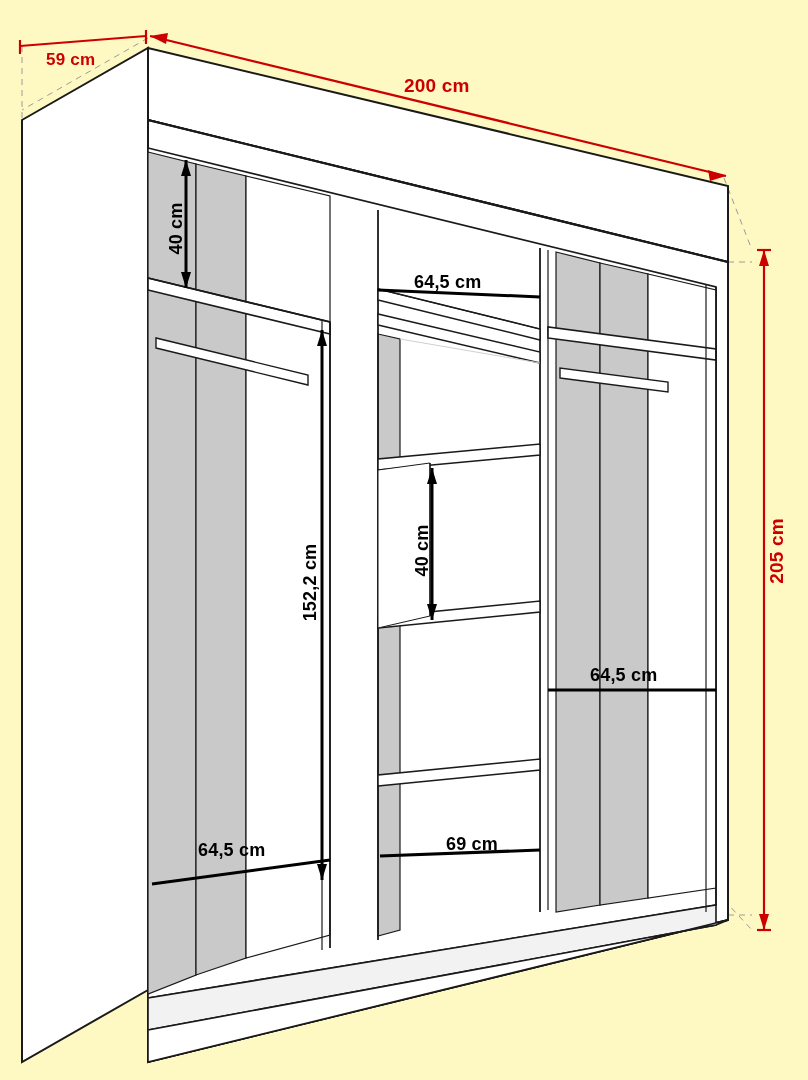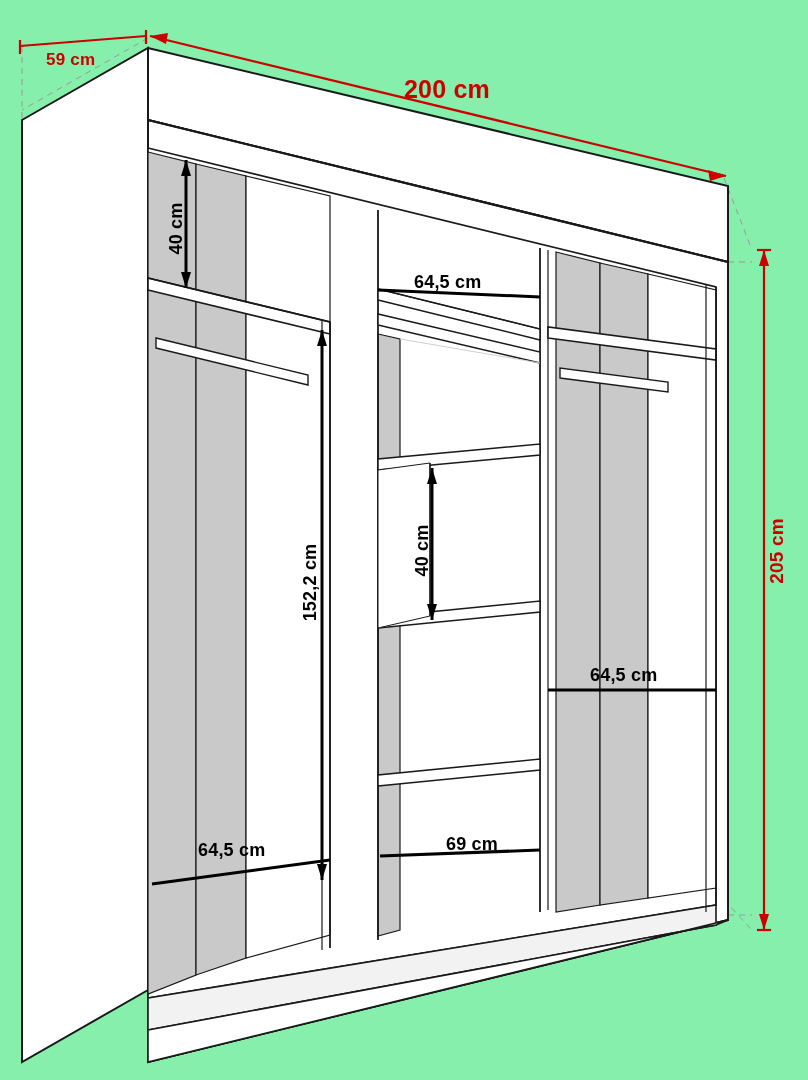--- a/index.html
+++ b/index.html
@@ -8,21 +8,21 @@
     background: #ffffff;
   }
   body {
     font-family: "Liberation Sans", sans-serif;
   }
   #stage {
     position: relative;
     width: 808px;
     height: 1080px;
     overflow: hidden;
-    background: #86efac;
+    background: #fef9c3;
   }
   #stage svg {
     position: absolute;
     left: 0;
     top: 0;
   }
   .dim-label {
     position: absolute;
     font-weight: bold;
     white-space: nowrap;
@@ -159,21 +159,21 @@
       <polygon points="432,468 427,484 437,484"></polygon>
       <polygon points="432,620 427,604 437,604"></polygon>
       <polygon points="322,330 317,346 327,346"></polygon>
       <polygon points="322,880 317,864 327,864"></polygon>
     </g>
 
   </svg>
 
   <div class="dim-label dim-red" style="left:46px; top:50px; font-size:17px;">59 cm</div>
 
-  <div class="dim-label dim-red" style="left:404px; top:75px; font-size:25px;">200 cm</div>
+  <div class="dim-label dim-red" style="left:404px; top:75px; font-size:19px;">200 cm</div>
 
   <div class="dim-label dim-red rot90" style="left:744px; top:540px; font-size:19px;">205 cm</div>
 
   <div class="dim-label dim-black rot90" style="left:150px; top:218px; font-size:18px;">40 cm</div>
 
   <div class="dim-label dim-black" style="left:414px; top:272px; font-size:18px;">64,5 cm</div>
 
   <div class="dim-label dim-black rot90" style="left:396px; top:540px; font-size:18px;">40 cm</div>
 
   <div class="dim-label dim-black rot90" style="left:272px; top:572px; font-size:18px;">152,2 cm</div>

